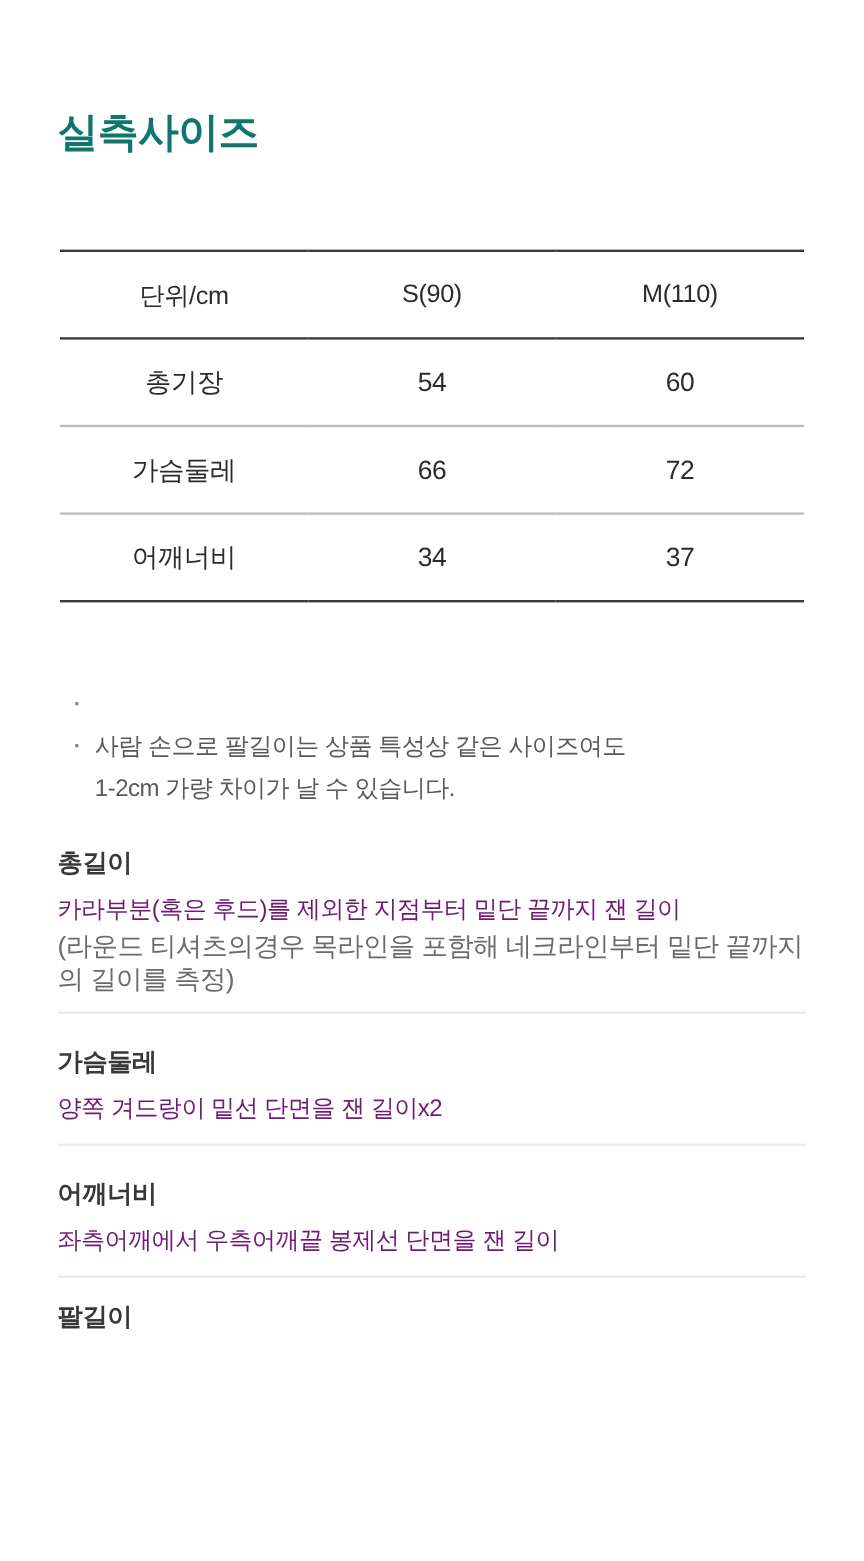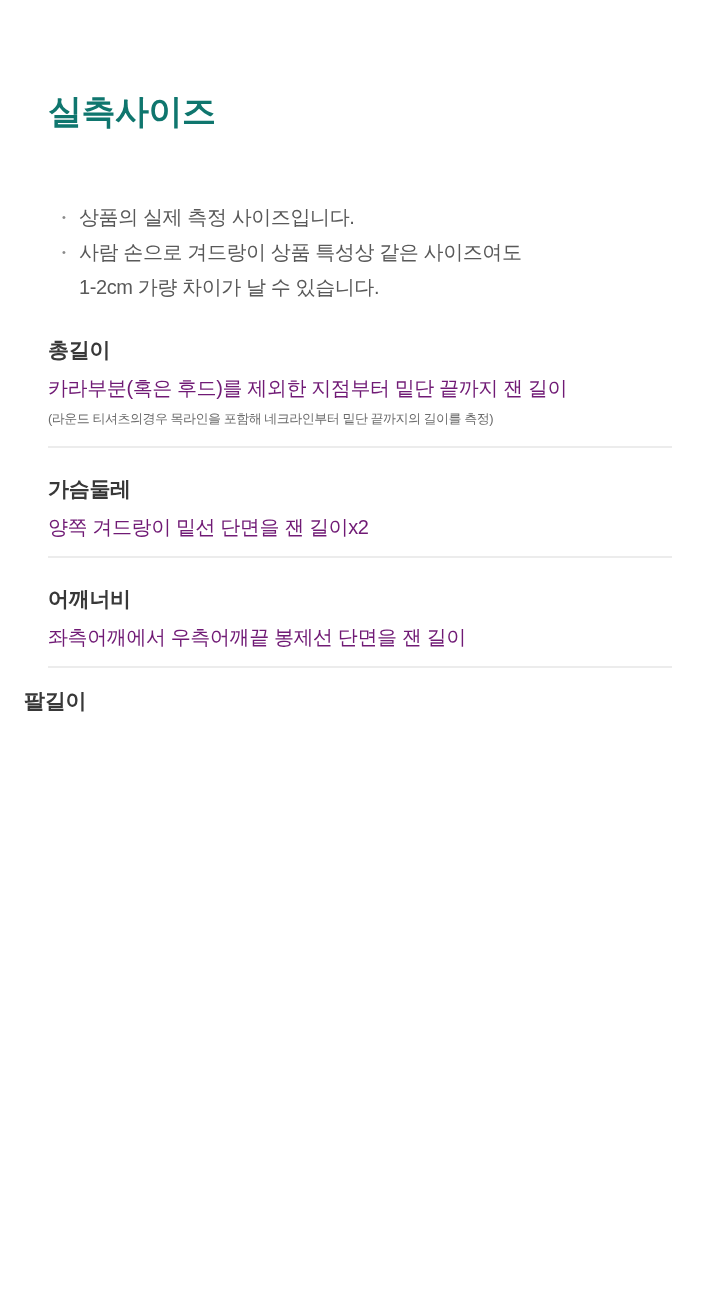--- a/index.html
+++ b/index.html
@@ -52,59 +52,82 @@
   .note-text div {
     font-size:20px; line-height:35px;
     color:#595959; letter-spacing:-0.4px;
   }
 
   
   .section { margin-left:48px; margin-right:48px; }
   .sec1 { margin-top:30px; }
   .sec2 { margin-top:26px; }
   .sec3 { margin-top:26px; }
-  .sec4 { margin-top:18px;margin-left:24px; }
+  .sec4 { margin-top:18px; }
   .section-title {
     font-size:21px; font-weight:700; line-height:30px;
     color:#383838; letter-spacing:-0.3px;
   }
   .section-desc {
     margin-top:8px;
     font-size:20px; line-height:30px;
     color:#701a75; letter-spacing:-0.4px;
   }
   .section-note {
     margin-top:2px;
-    font-size:13px; line-height:27px;
+    font-size:22px; line-height:27px;
     color:#6b6b6b; letter-spacing:-0.5px;
   }
   .divider {
     height:2px; background:#ececec;
     margin:14px 48px 0 48px;
   }
 </style>
 </head>
 <body>
 
 <div class="page">
 
   <h1 class="page-title">실측사이즈</h1>
 
+  <table class="size-table">
+    <thead>
+      <tr>
+        <th>단위/cm</th>
+        <th>S(90)</th>
+        <th>M(110)</th>
+      </tr>
+    </thead>
+    <tbody>
+      <tr>
+        <td>총기장</td>
+        <td>54</td>
+        <td>60</td>
+      </tr>
+      <tr>
+        <td>가슴둘레</td>
+        <td>66</td>
+        <td>72</td>
+      </tr>
+      <tr>
+        <td>어깨너비</td>
+        <td>34</td>
+        <td>37</td>
+      </tr>
+    </tbody>
+  </table>
 
   <div class="notes">
     <div class="note-item">
       <span class="bullet">•</span>
-      <div class="note-text">
-        <div>상품의 실제 측정 사이즈입니다.</div>
-      </div>
     </div>
     <div class="note-item">
       <span class="bullet">•</span>
       <div class="note-text">
-        <div>사람 손으로 겨드랑이 상품 특성상 같은 사이즈여도</div>
+        <div>사람 손으로 팔길이는 상품 특성상 같은 사이즈여도</div>
         <div>1-2cm 가량 차이가 날 수 있습니다.</div>
       </div>
     </div>
   </div>
 
   <div class="section sec1">
     <div class="section-title">총길이</div>
     <div class="section-desc">카라부분(혹은 후드)를 제외한 지점부터 밑단 끝까지 잰 길이</div>
     <div class="section-note">(라운드 티셔츠의경우 목라인을 포함해 네크라인부터 밑단 끝까지의 길이를 측정)</div>
   </div>

